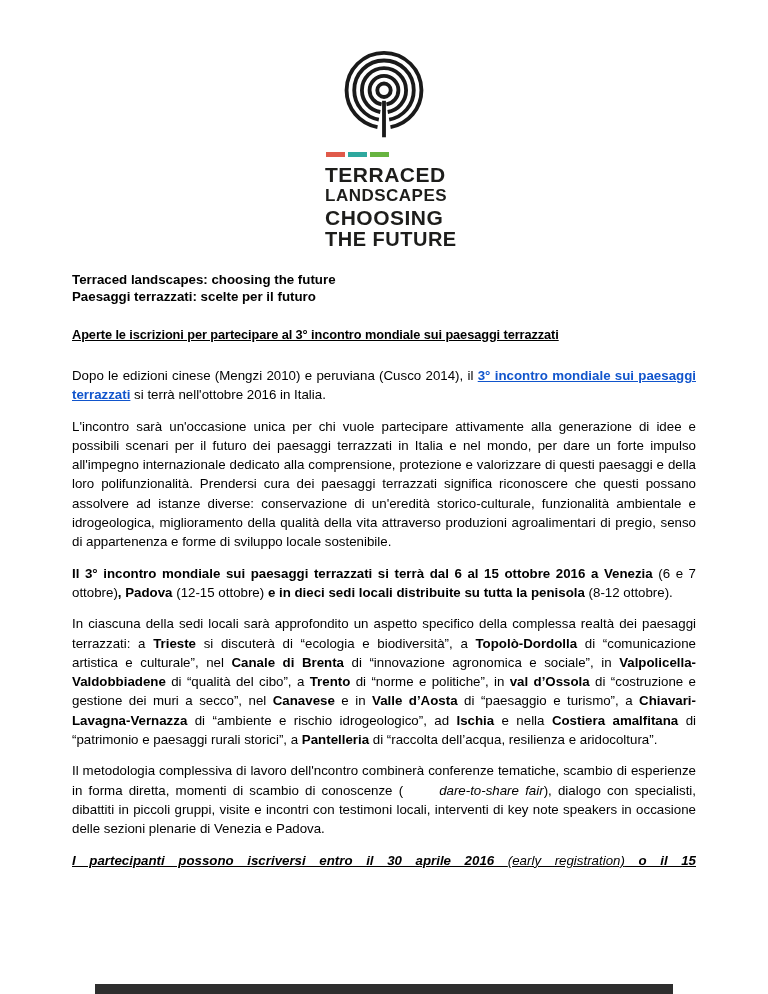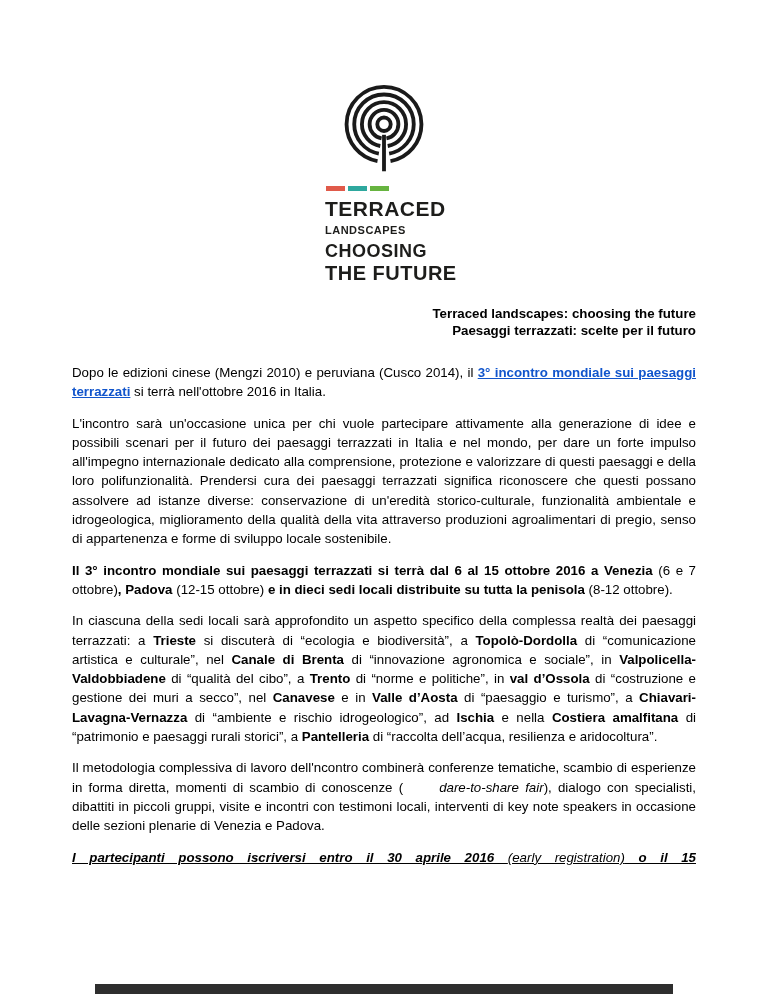--- a/index.html
+++ b/index.html
@@ -9,44 +9,44 @@
     height: 994px;
     background: #ffffff;
     font-family: "Liberation Sans", sans-serif;
     color: #000000;
     overflow: hidden;
   }
   .logo-block {
     display: flex;
     flex-direction: column;
     align-items: center;
-    padding-top: 82px;
+    padding-top: 48px;
   }
   .logo-mark { display: block; }
   .wordmark-wrap { width: 118px; margin-top: 4px; }
   .dashes { display: flex; gap: 3px; margin: 4px 0 6px 1px; }
   .dash { width: 19px; height: 5px; display: inline-block; }
   .dash-red   { background: #e05a4a; }
   .dash-teal  { background: #2ea89e; }
   .dash-green { background: #67b440; }
   .wordmark-line {
     font-weight: 700;
     color: #1d1d1b;
     letter-spacing: 0.5px;
     white-space: nowrap;
   }
   .wl-0 { font-size: 21px;   line-height: 23px; }
-  .wl-1 { font-size: 11px; line-height: 20px; }
-  .wl-2 { font-size: 18px;   line-height: 23px; }
+  .wl-1 { font-size: 17px; line-height: 20px; }
+  .wl-2 { font-size: 21px;   line-height: 23px; }
   .wl-3 { font-size: 20px;   line-height: 21px; }
 
   .content { width: 624px; margin: 0 auto; }
   .title-block {
     margin-top: 22px;
-    text-align: right;
+    text-align: left;
     font-weight: 700;
     font-size: 13.3px;
     line-height: 16.5px;
   }
   .heading {
     margin: 22px 0 0 0;
     font-weight: 700;
     font-size: 12.8px;
     letter-spacing: -0.1px;
     text-decoration: underline;
@@ -104,20 +104,21 @@
       <div class="wordmark-line wl-3">THE FUTURE</div>
     </div>
   </div>
 
   <div class="content">
     <div class="title-block">
       <div>Terraced landscapes: choosing the future</div>
       <div>Paesaggi terrazzati: scelte per il futuro</div>
     </div>
 
+    <p class="heading">Aperte le iscrizioni per partecipare al 3° incontro mondiale sui paesaggi terrazzati</p>
 
     <p class="body p1"><span>Dopo le edizioni cinese (Mengzi 2010) e peruviana (Cusco 2014), il </span><span class="b link">3° incontro mondiale sui paesaggi terrazzati</span><span> si terrà nell'ottobre 2016 in Italia.</span></p>
     <p class="body"><span>L'incontro sarà un'occasione unica per chi vuole partecipare attivamente alla generazione di idee e possibili scenari per il futuro dei paesaggi terrazzati in Italia e nel mondo, per dare un forte impulso all'impegno internazionale dedicato alla comprensione, protezione e valorizzare di questi paesaggi e della loro polifunzionalità. Prendersi cura dei paesaggi terrazzati significa riconoscere che questi possano assolvere ad istanze diverse: conservazione di un'eredità storico-culturale, funzionalità ambientale e idrogeologica, miglioramento della qualità della vita attraverso produzioni agroalimentari di pregio, senso di appartenenza e forme di sviluppo locale sostenibile.</span></p>
     <p class="body"><span class="b">Il 3° incontro mondiale sui paesaggi terrazzati si terrà dal 6 al 15 ottobre 2016 a Venezia </span><span>(6 e 7 ottobre)</span><span class="b">, </span><span class="b">Padova </span><span>(12-15 ottobre) </span><span class="b">e in dieci sedi locali distribuite su tutta la penisola </span><span>(8-12 ottobre).</span></p>
     <p class="body"><span>In ciascuna della sedi locali sarà approfondito un aspetto specifico della complessa realtà dei paesaggi terrazzati: a </span><span class="b">Trieste</span><span> si discuterà di “ecologia e biodiversità”, a </span><span class="b">Topolò-Dordolla</span><span> di “comunicazione artistica e culturale”, nel </span><span class="b">Canale di Brenta</span><span> di “innovazione agronomica e sociale”, in </span><span class="b">Valpolicella-Valdobbiadene</span><span> di “qualità del cibo”, a </span><span class="b">Trento</span><span> di “norme e politiche”, in </span><span class="b">val d’Ossola</span><span> di “costruzione e gestione dei muri a secco”, nel </span><span class="b">Canavese</span><span> e in </span><span class="b">Valle d’Aosta</span><span> di “paesaggio e turismo”, a </span><span class="b">Chiavari-Lavagna-Vernazza</span><span> di “ambiente e rischio idrogeologico”, ad </span><span class="b">Ischia</span><span> e nella </span><span class="b">Costiera amalfitana</span><span> di “patrimonio e paesaggi rurali storici”, a </span><span class="b">Pantelleria</span><span> di “raccolta dell’acqua, resilienza e aridocoltura”.</span></p>
     <p class="body"><span>Il metodologia complessiva di lavoro dell'ncontro combinerà conferenze tematiche, scambio di esperienze in forma diretta, momenti di scambio di conoscenze (</span><span class="i">dare-to-share fair</span><span>), dialogo con specialisti, dibattiti in piccoli gruppi, visite e incontri con testimoni locali, interventi di key note speakers in occasione delle sezioni plenarie di Venezia e Padova.</span></p>
     <p class="body p-last"><span class="b u">I partecipanti possono iscriversi entro il 30 aprile 2016 </span><span class="u">(early registration)</span><span class="b u"> o il 15</span></p>
   </div>
 
   <div class="bottom-bar"></div>

